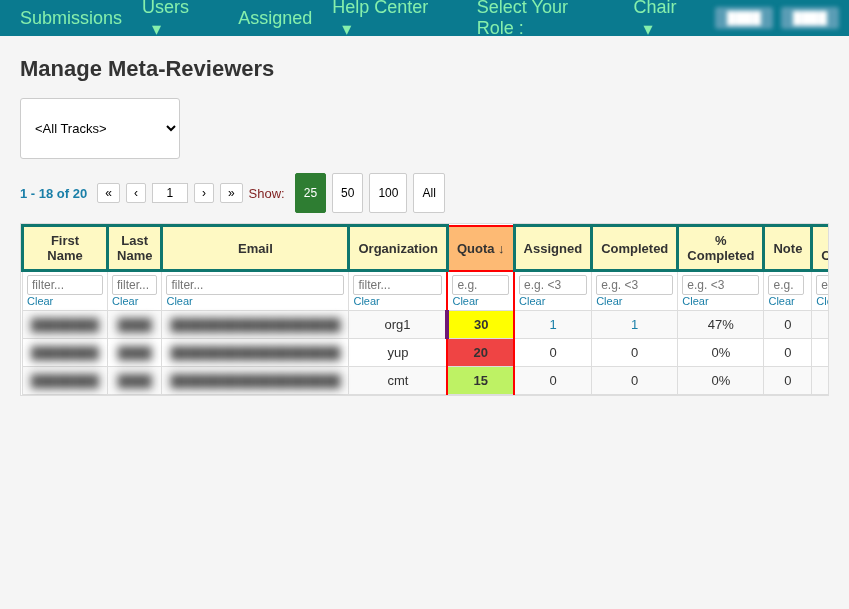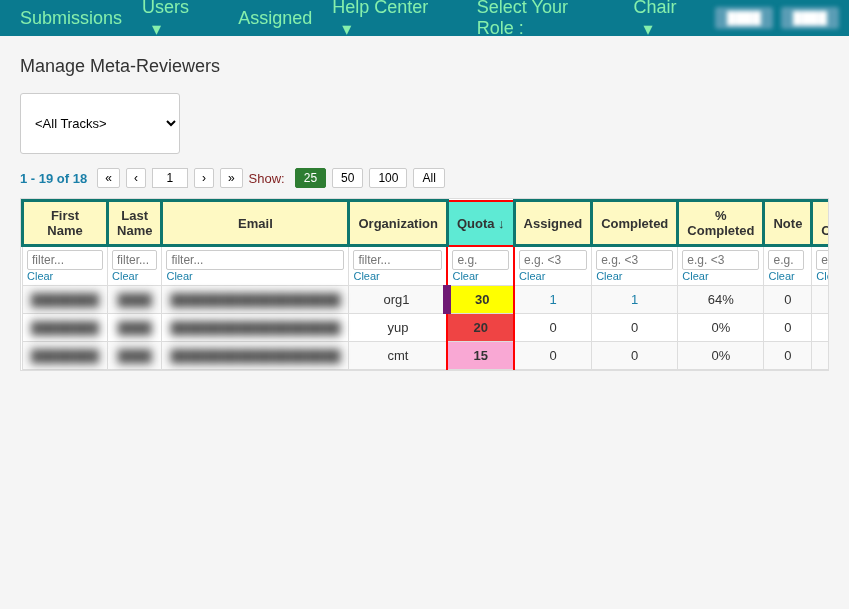--- a/index.html
+++ b/index.html
@@ -43,22 +43,22 @@
       cursor: pointer;
       font-size: 12px;
       filter: blur(2px);
     }
 
     
     .page-content {
       padding: 20px;
     }
     h1 {
-      font-size: 18px;
-      font-weight: normal;
+      font-size: 22px;
+      font-weight: bold;
       margin-bottom: 16px;
       color: #333;
     }
 
     
     .track-selector {
       margin-bottom: 14px;
     }
     .track-selector select {
       padding: 21px 10px;
@@ -89,21 +89,21 @@
       border: 1px solid #ccc;
       width: 36px;
       text-align: center;
       padding: 2px 4px;
       font-size: 12px;
     }
     .show-label { margin-right: 4px; color: #7f1d1d; }
     .show-btn {
       border: 1px solid #ccc;
       background: white;
-      padding: 2px 8px;
+      padding: 12px 8px;
       cursor: pointer;
       font-size: 12px;
       border-radius: 2px;
     }
     .show-btn.active { background: #2e7d32; color: white; border-color: #2e7d32; }
     .clear-filter-btn {
       margin-left: 8px;
       border: 1px solid #ccc;
       background: white;
       padding: 3px 10px;
@@ -201,42 +201,42 @@
 <div class="page-content">
   <h1>Manage Meta-Reviewers</h1>
 
   <div class="track-selector">
     <select>
       <option>&lt;All Tracks&gt;</option>
     </select>
   </div>
 
   <div class="pagination-row">
-    <span class="pagination-info">1 - 19 of 18</span>
+    <span class="pagination-info">1 - 18 of 20</span>
     <button class="page-btn">«</button>
     <button class="page-btn">‹</button>
     <input class="page-input" value="1" style="">
     <button class="page-btn">›</button>
     <button class="page-btn">»</button>
     <span class="show-label">Show:</span>
     <button class="show-btn active">25</button>
     <button class="show-btn">50</button>
     <button class="show-btn">100</button>
     <button class="show-btn">All</button>
   </div>
 
   <div class="table-wrapper">
     <table>
       <thead>
         <tr>
           <th>First<br>Name</th>
           <th>Last<br>Name</th>
           <th>Email</th>
           <th>Organization</th>
-          <th style="border:2px solid red; background:#5eead4; cursor:pointer;">
+          <th style="border:2px solid red; background:#fdba74; cursor:pointer;">
             Quota <span>↓</span>
           </th>
           <th>Assigned</th>
           <th>Completed</th>
           <th>%<br>Completed</th>
           <th>Note</th>
           <th>% Note<br>Completed</th>
 
         </tr>
         <tr class="filter-row">
@@ -283,45 +283,45 @@
 
         </tr>
       </thead>
       <tbody id="table-body">
 
       <tr style="background: rgb(249, 249, 249);">
             <td class="blurred-cell" style="filter: blur(4px);">████████</td>
             <td class="blurred-cell" style="filter: blur(4px);">████</td>
             <td class="blurred-cell" style="filter: blur(4px);">████████████████████</td>
             <td>org1</td>
-            <td class="quota-cell" style="background: rgb(255, 255, 0); border-left: 8px solid #701a75; border-right: 2px solid red;">30</td>
+            <td class="quota-cell" style="background: rgb(255, 255, 0); border-left: 4px solid #701a75; border-right: 2px solid red;">30</td>
             <td style="color: rgb(26, 127, 168); cursor: pointer;">1</td>
             <td style="color: rgb(26, 127, 168); cursor: pointer;">1</td>
-            <td>64%</td>
+            <td>47%</td>
             <td>0</td>
             <td>0%</td>
           </tr>
           <tr style="background: rgb(255, 255, 255);">
             <td class="blurred-cell" style="filter: blur(4px);">████████</td>
             <td class="blurred-cell" style="filter: blur(4px);">████</td>
             <td class="blurred-cell" style="filter: blur(4px);">████████████████████</td>
             <td>yup</td>
             <td class="quota-cell" style="background: #ef4444; border-left: 2px solid red; border-right: 2px solid red;">20</td>
             <td>0</td>
             <td>0</td>
             <td>0%</td>
             <td>0</td>
             <td>0%</td>
           </tr>
           <tr style="background: rgb(249, 249, 249);">
             <td class="blurred-cell" style="filter: blur(4px);">████████</td>
             <td class="blurred-cell" style="filter: blur(4px);">████</td>
             <td class="blurred-cell" style="filter: blur(4px);">████████████████████</td>
             <td>cmt</td>
-            <td class="quota-cell" style="background: #f9a8d4; border-left: 2px solid red; border-right: 2px solid red;">15</td>
+            <td class="quota-cell" style="background: #bef264; border-left: 2px solid red; border-right: 2px solid red;">15</td>
             <td>0</td>
             <td>0</td>
             <td>0%</td>
             <td>0</td>
             <td>0%</td>
           </tr>
         </tbody>
     </table>
   </div>
 </div>

